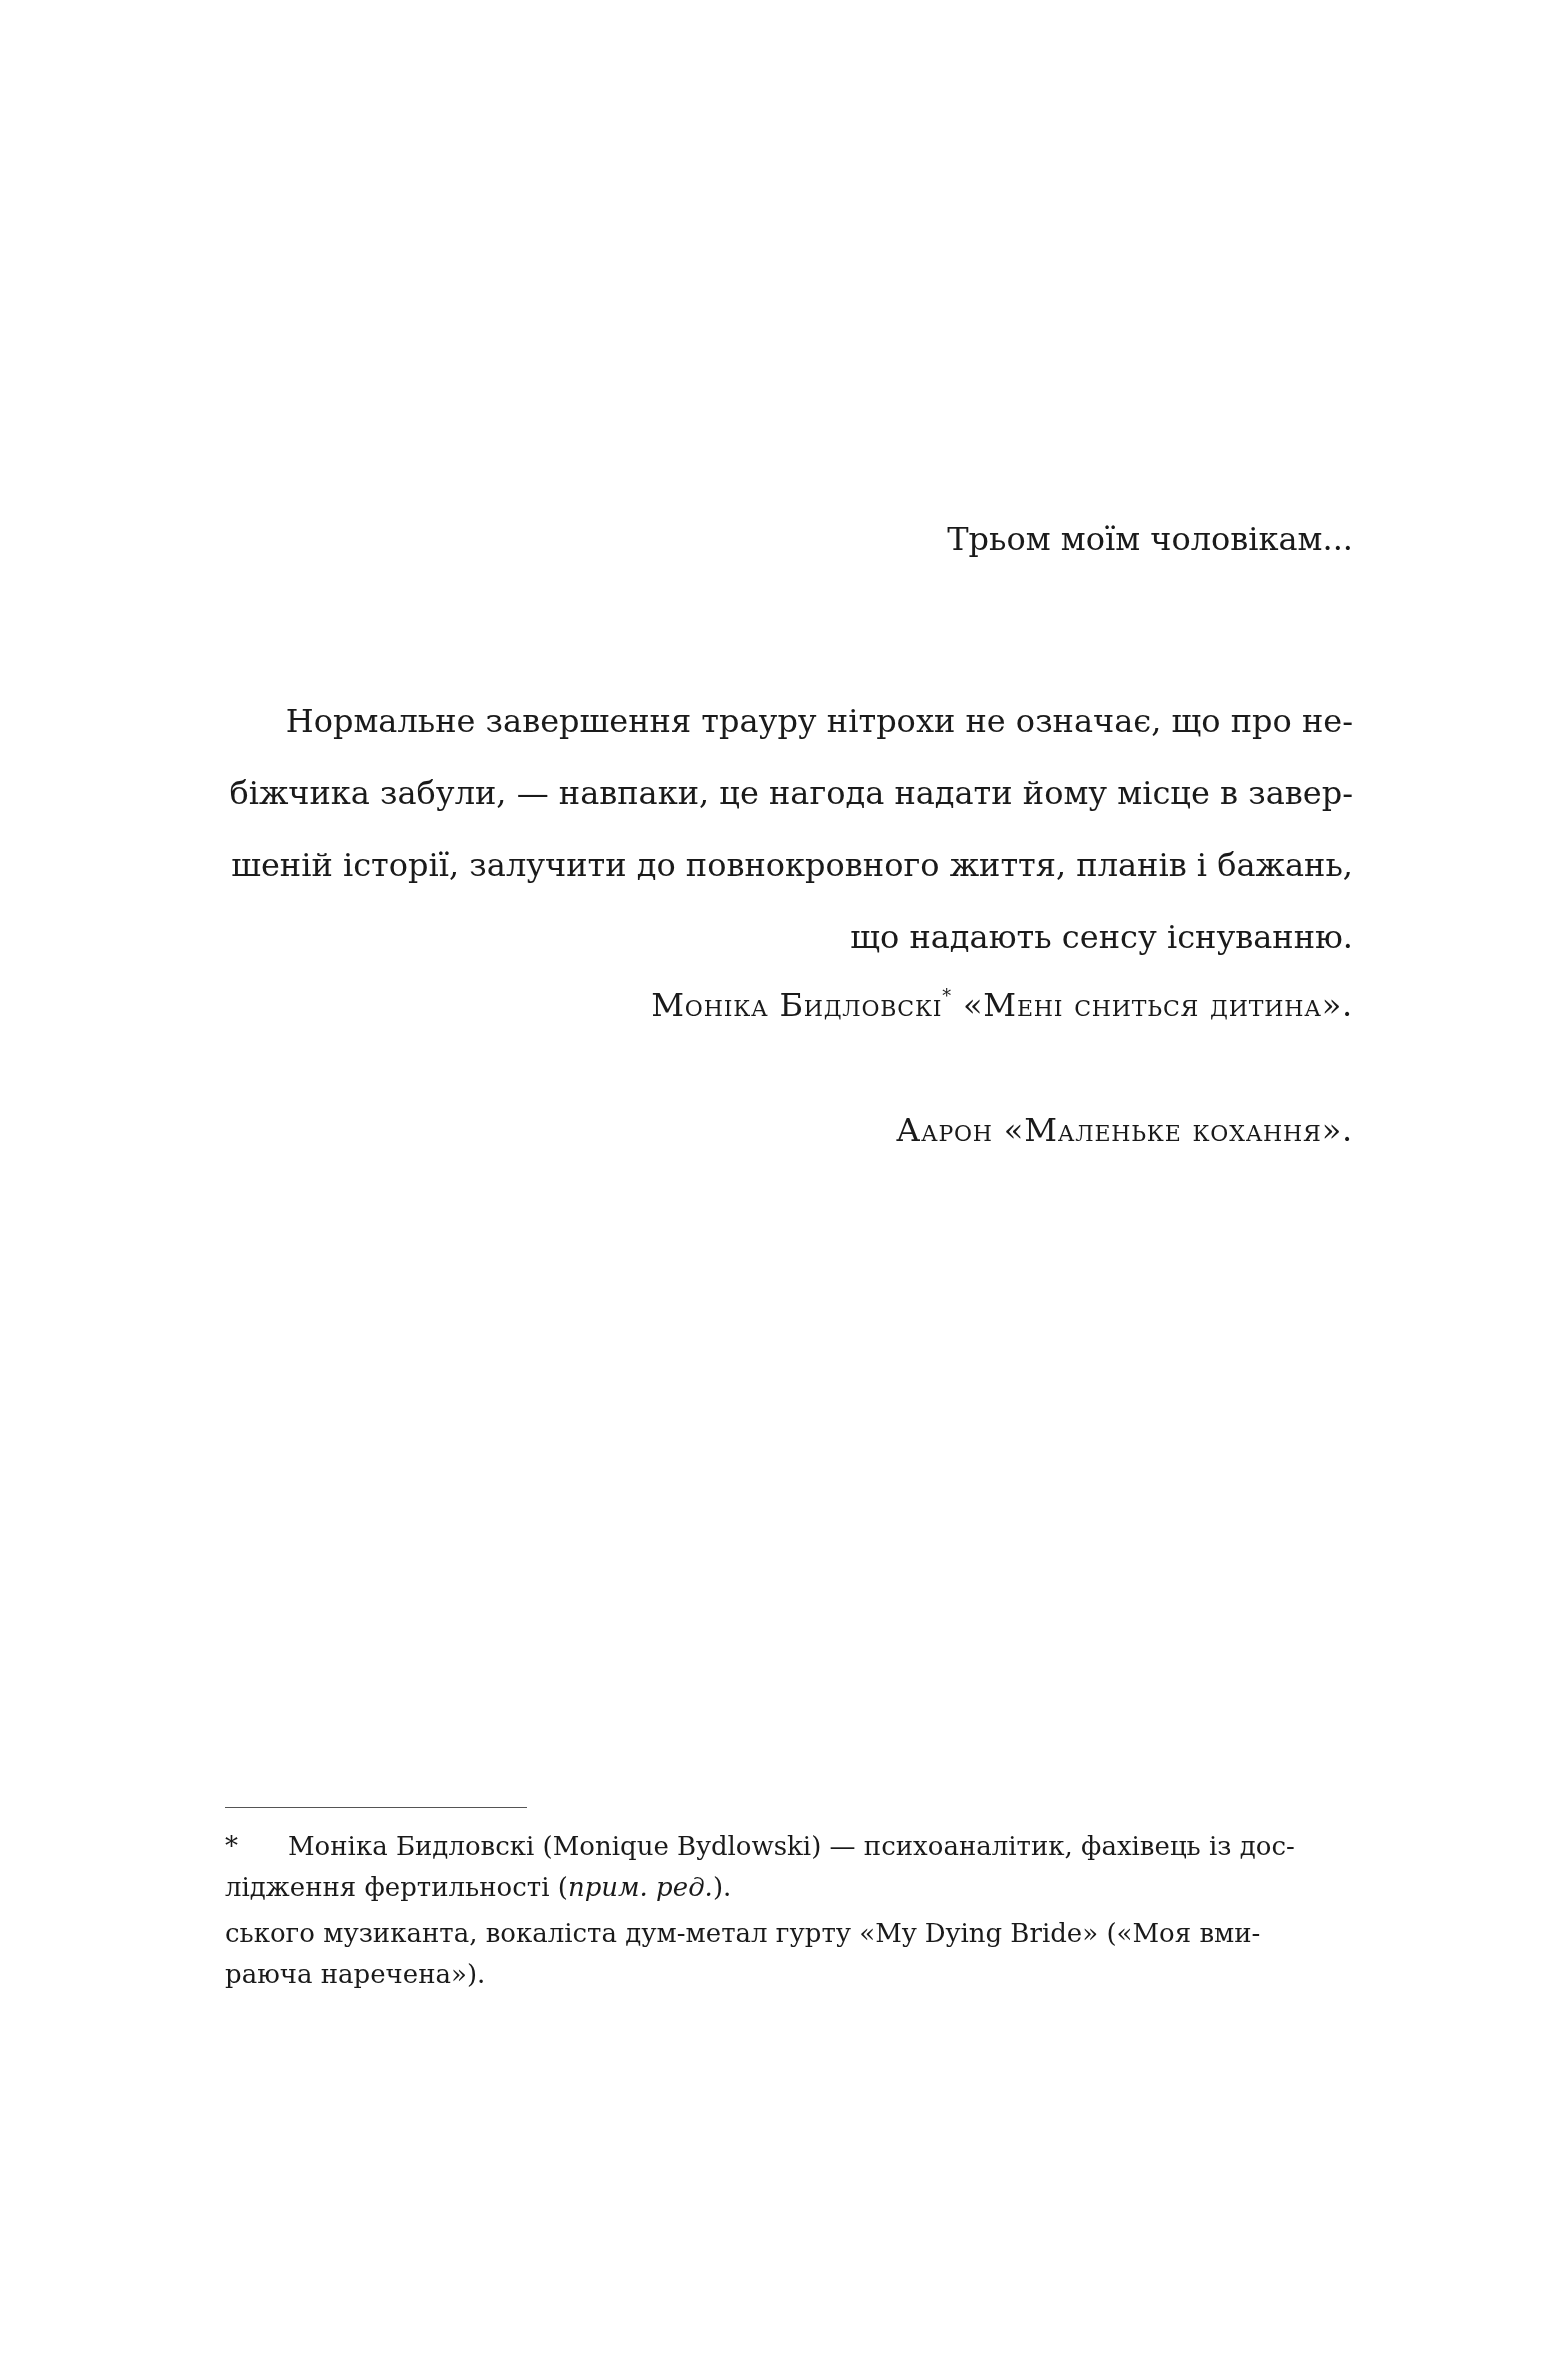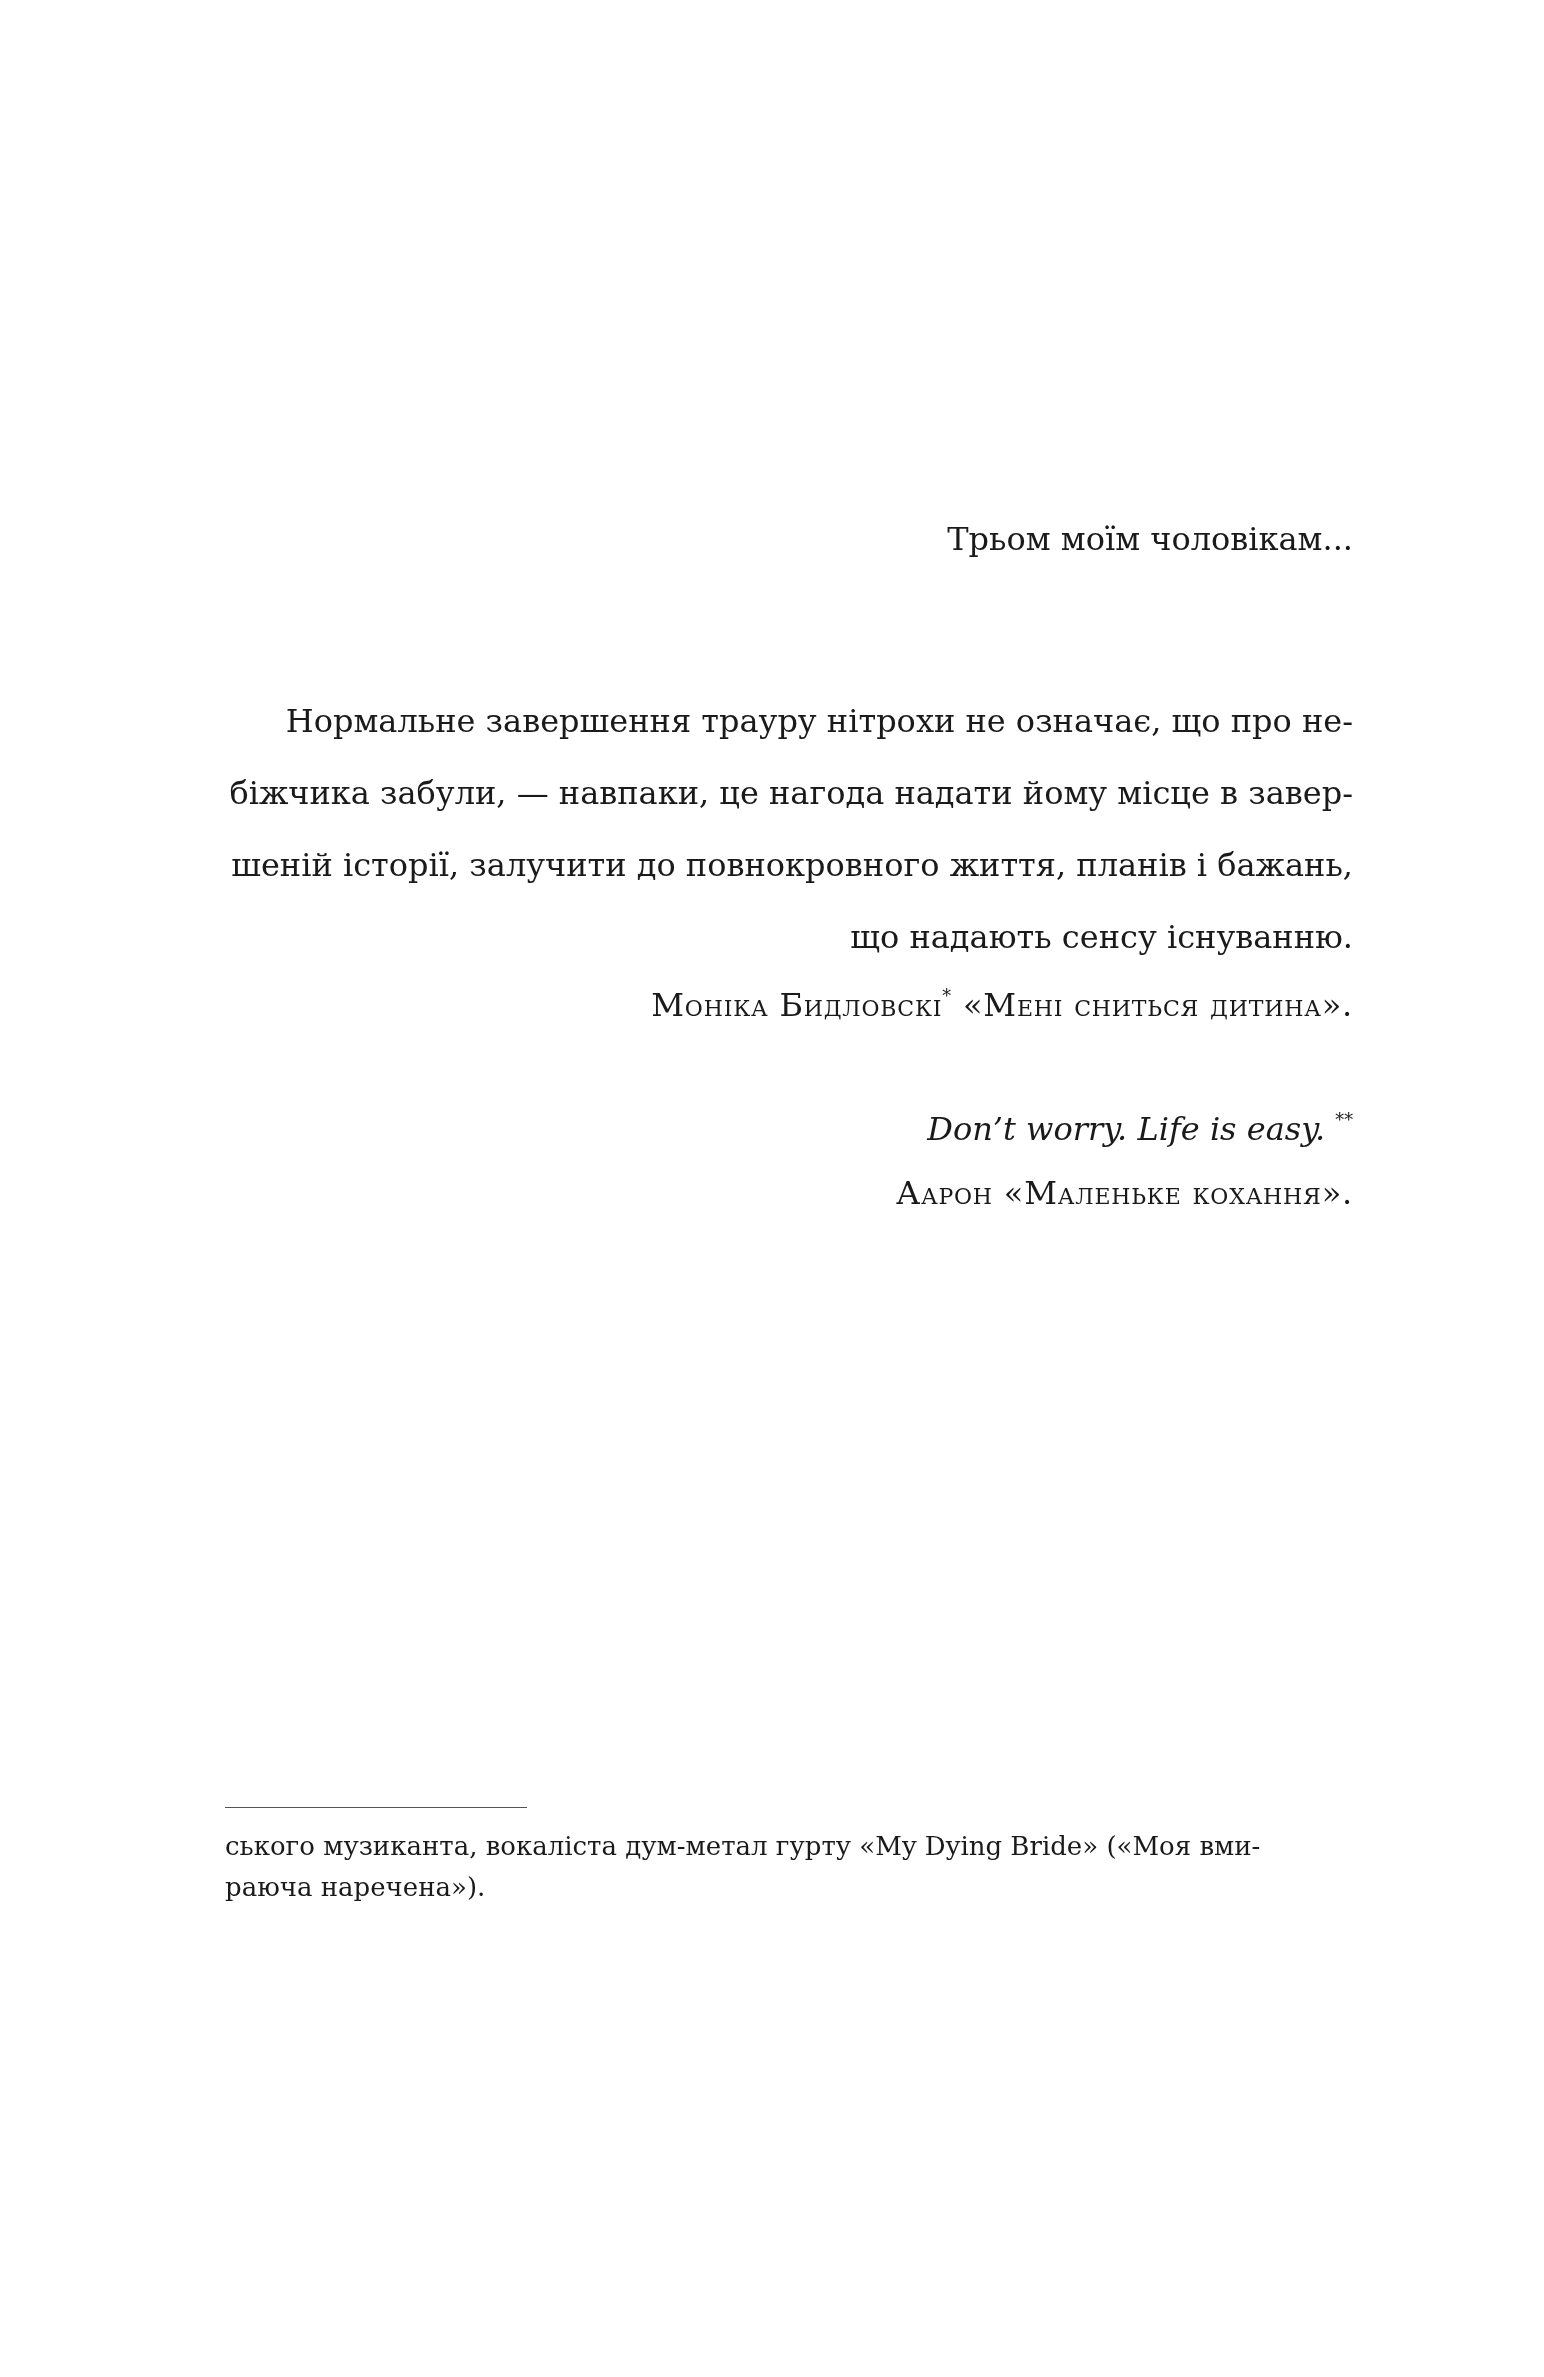--- a/index.html
+++ b/index.html
@@ -107,27 +107,30 @@
 
   <div class="right-block epigraph1">
     <span class="q-line">Нормальне завершення трауру нітрохи не означає, що про не-</span>
     <span class="q-line">біжчика забули, — навпаки, це нагода надати йому місце в завер-</span>
     <span class="q-line">шеній історії, залучити до повнокровного життя, планів і бажань,</span>
     <span class="q-line">що надають сенсу існуванню.</span>
     <span class="attrib"><span>Моніка Бидловскі</span><sup class="fnref">*</sup> <span>«Мені сниться дитина».</span></span>
   </div>
 
   <div class="right-block epigraph2">
-    <span class="q-line"><span>Don’t worry. Life is easy.</span> <sup class="fnref">**</sup></span>
     <span class="attrib"><span>Аарон</span> <span>«Маленьке кохання».</span></span>
   </div>
 
   <div class="fn-rule"></div>
 
   <div class="footnotes">
+    <div class="footnote">
+      <span class="fn-line"><span class="fn-mark">*</span><span>Моніка Бидловскі (Monique Bydlowski) — психоаналітик, фахівець із дос-</span></span>
+      <span class="fn-line"><span>лідження фертильності (</span><em>прим. ред.</em><span>).</span></span>
+    </div>
     <div class="footnote">
       <span class="fn-line">ського музиканта, вокаліста дум-метал гурту «My Dying Bride» («Моя вми-</span>
       <span class="fn-line">раюча наречена»).</span>
     </div>
   </div>
 
 </div>
 
 
 </body></html>

